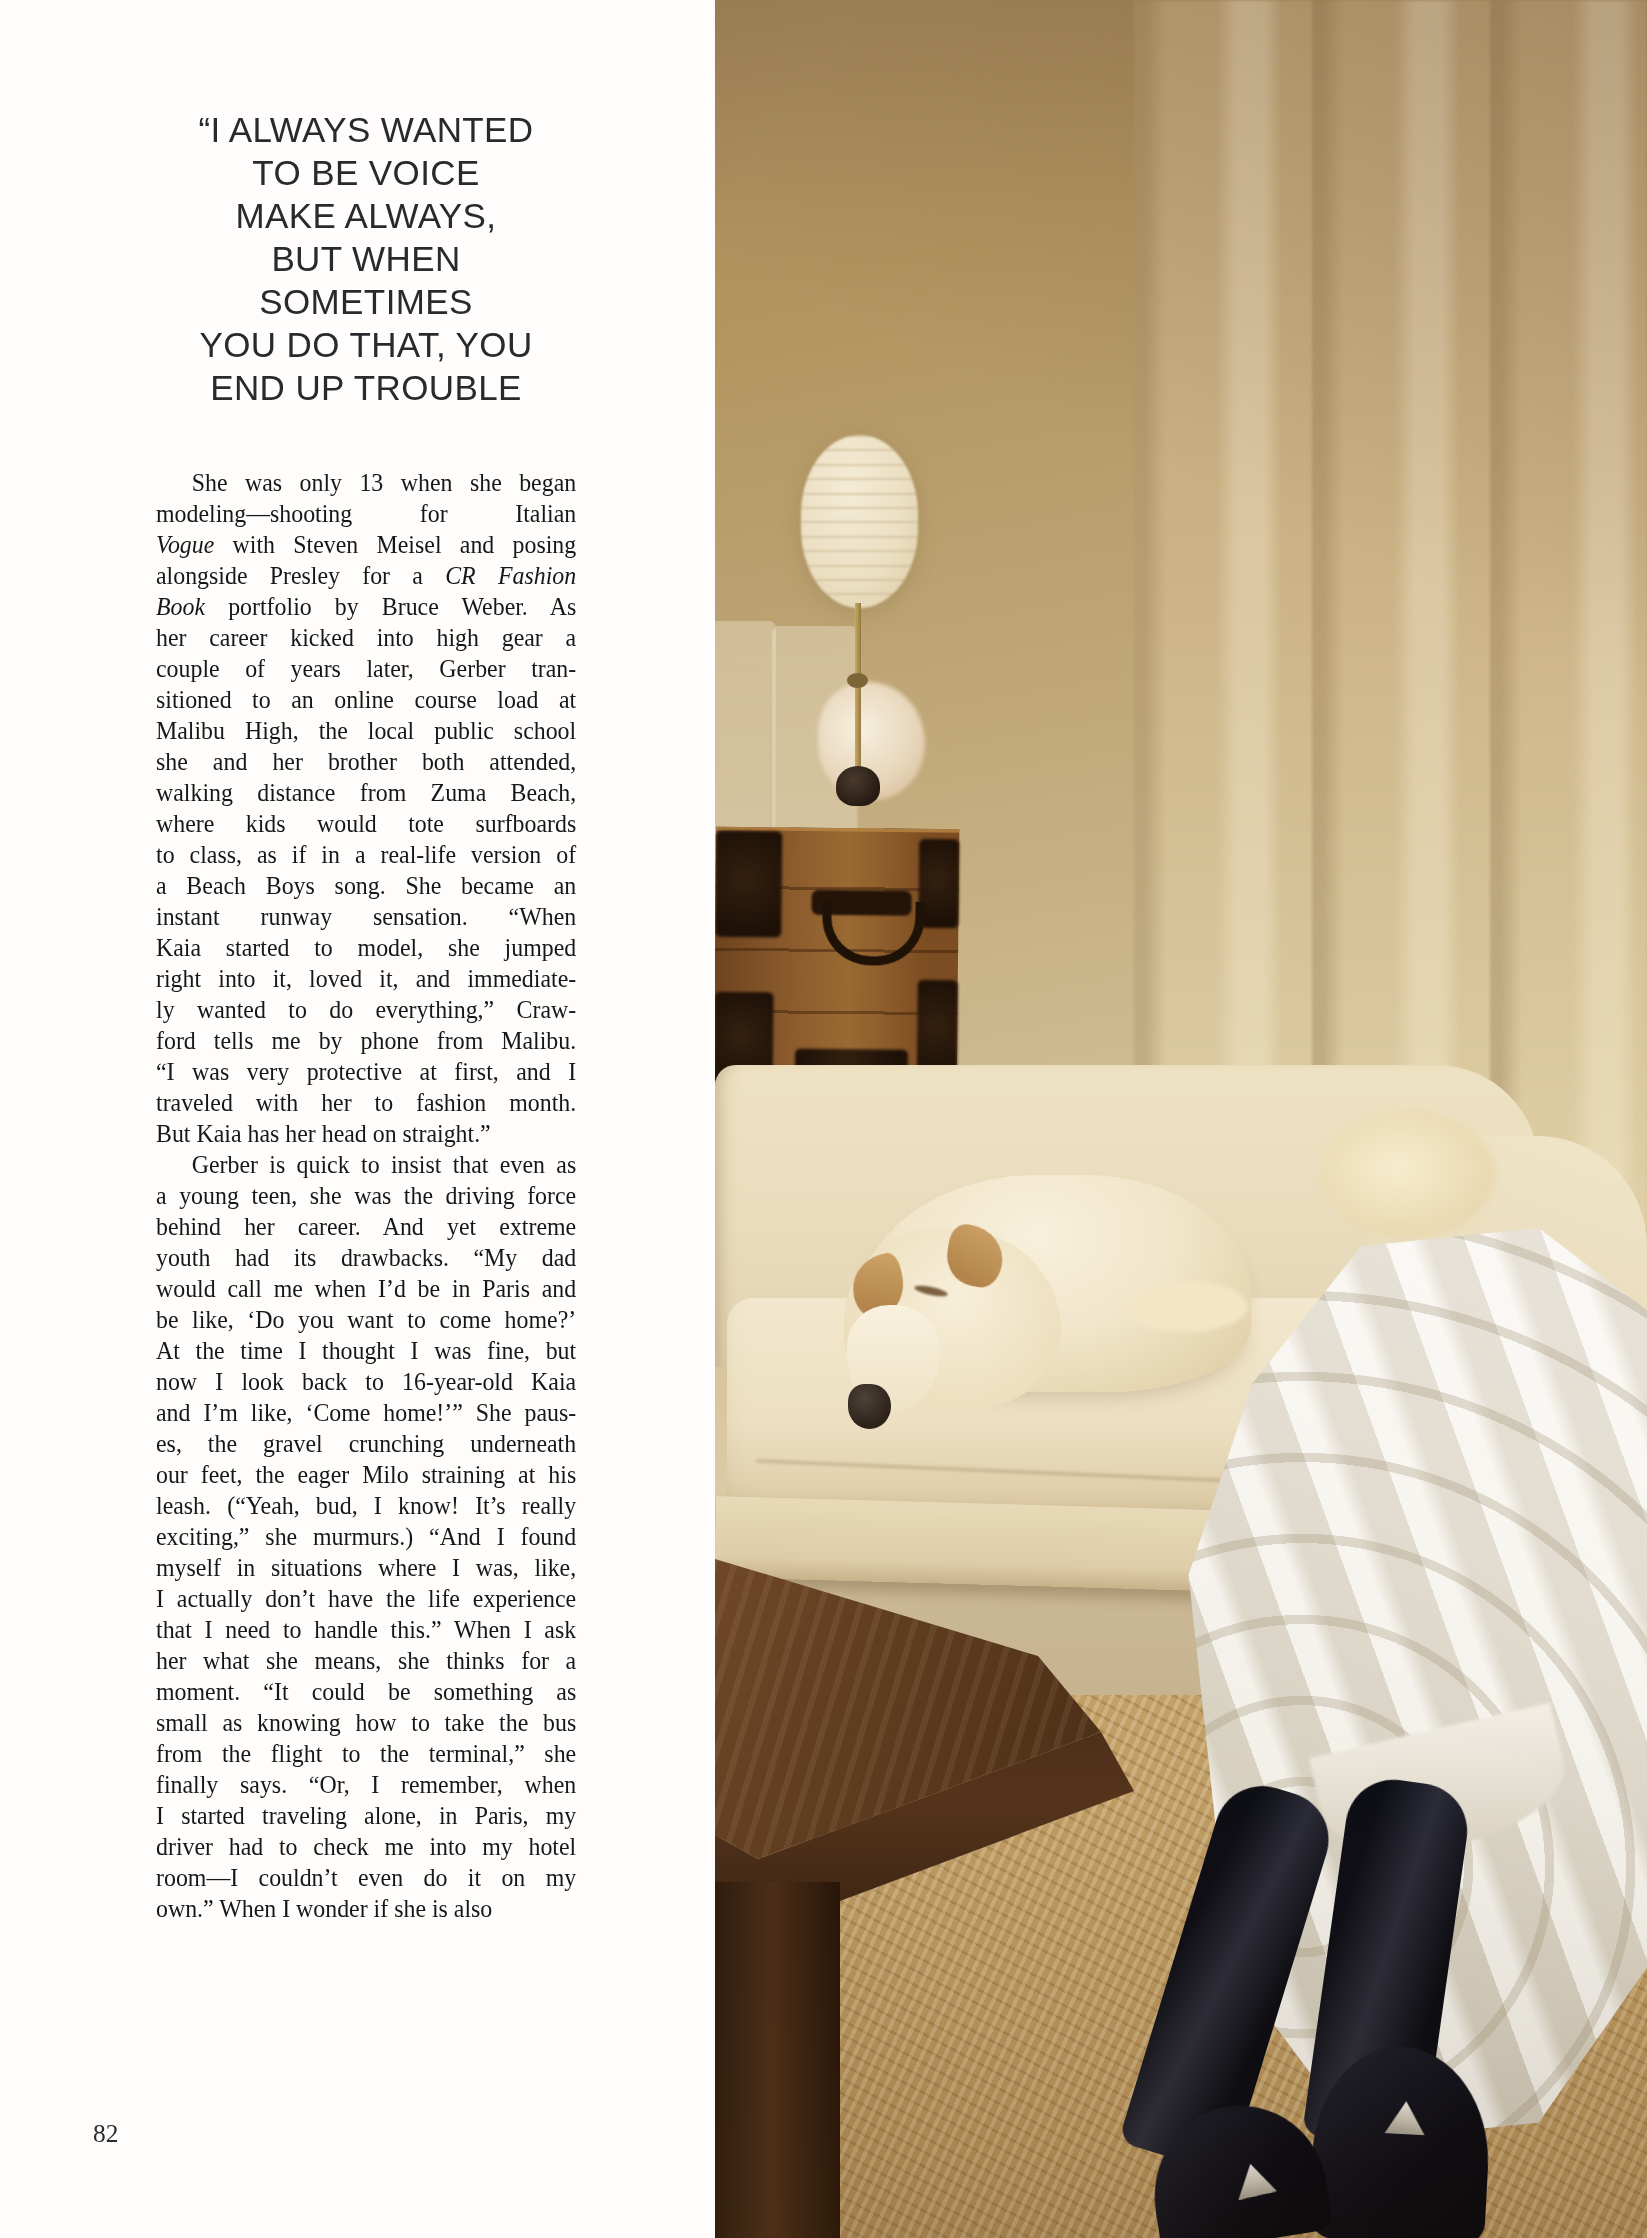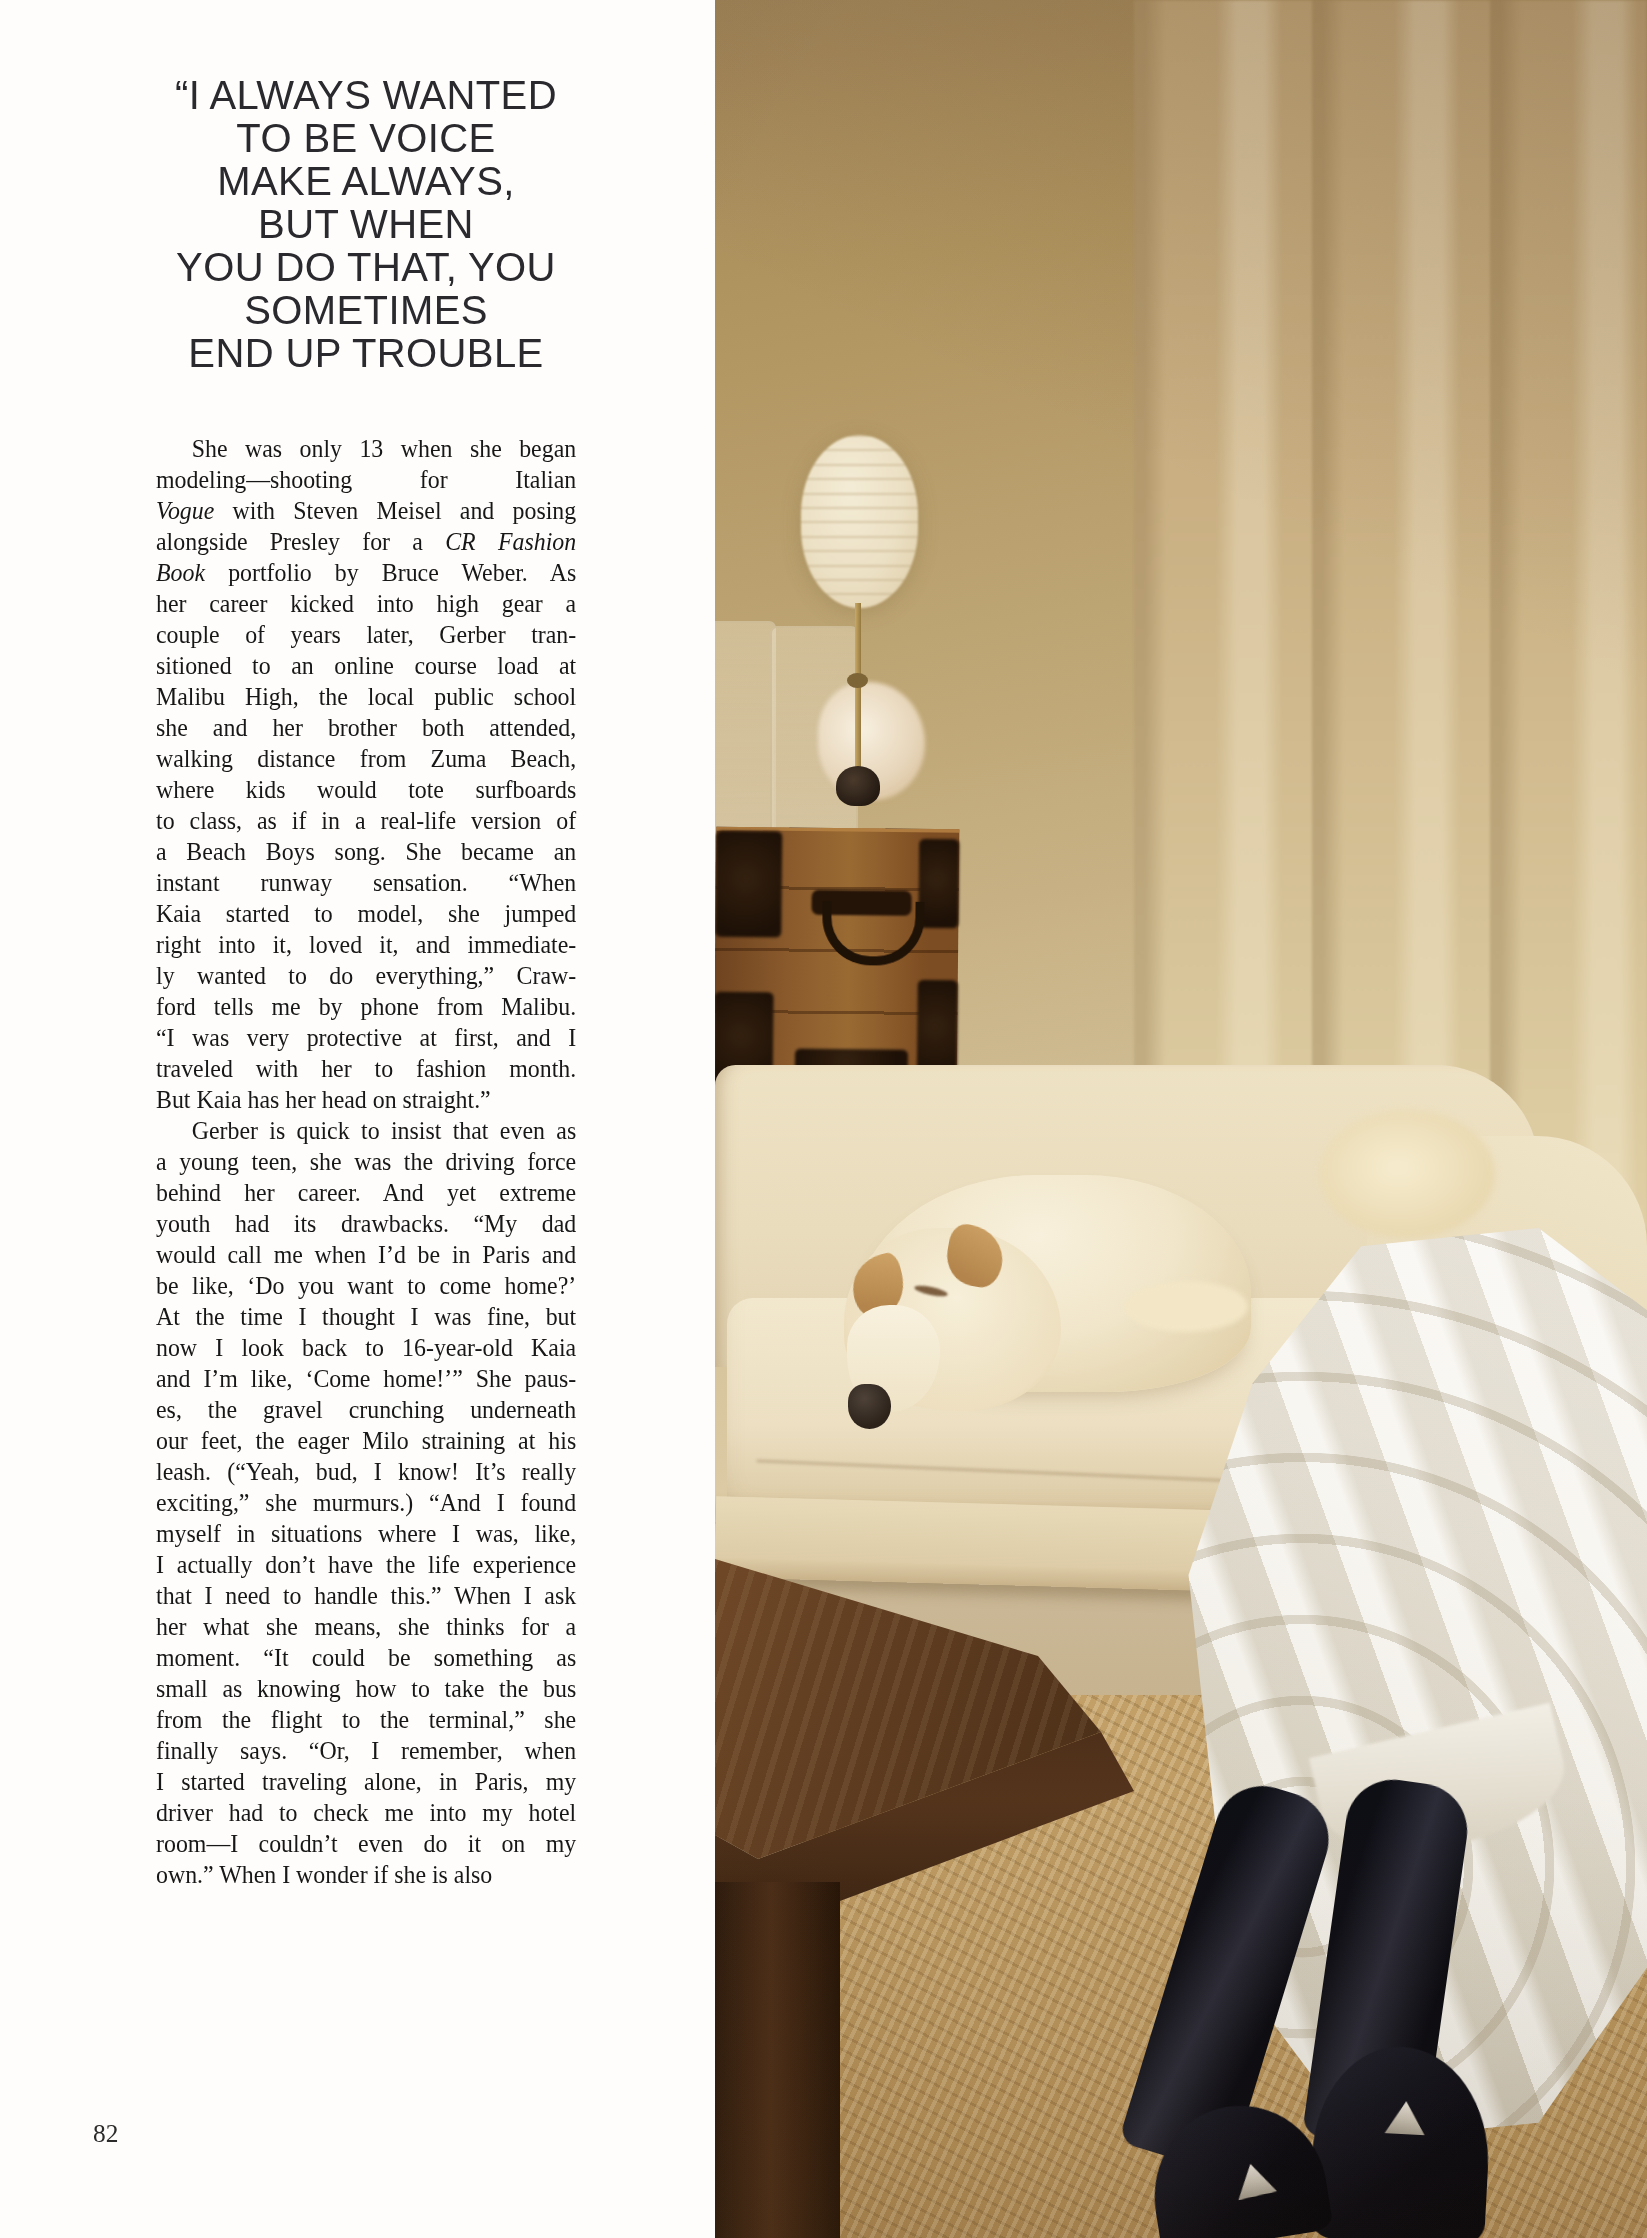--- a/index.html
+++ b/index.html
@@ -1,21 +1,21 @@
 <!DOCTYPE html>
 <html style="font-size:11px"><head>
 <meta charset="utf-8">
 <style>
   html,body{margin:0;padding:0;background:#e8e8e8;}
   .sheet{position:relative;width:1647px;height:2239px;background:#fffdfb;overflow:hidden;
          font-family:"Liberation Serif",serif;color:#1c1c1c;}
   
   .text-col{position:absolute;left:156px;top:0;width:420px;}
-  .pull-quote{margin-top:74px;font-family:"Liberation Sans",sans-serif;font-weight:300;
-              font-size:40px;line-height:43px;letter-spacing:0.4px;text-align:center;color:#2a2a2e;}
+  .pull-quote{margin-top:108px;font-family:"Liberation Sans",sans-serif;font-weight:300;
+              font-size:35px;line-height:43px;letter-spacing:0.4px;text-align:center;color:#2a2a2e;}
   .article-body{margin-top:58px;width:447px;transform:scaleX(.94);transform-origin:0 0;
                 font-size:25.4px;line-height:31px;color:#171717;}
   .bline{text-align:justify;text-align-last:justify;white-space:nowrap;}
   .bline.last{text-align-last:left;}
   .bline.first{text-indent:38px;}
   .bline i{font-style:italic;}
   .folio{position:absolute;left:93px;top:2119px;font-size:25.4px;color:#2b2b2b;}
   
   .photo{position:absolute;left:715px;top:0;width:932px;height:2239px;overflow:hidden;margin:0;}
   .photo *{position:absolute;}
@@ -148,22 +148,22 @@
 <body>
 
 <div class="sheet">
 
   <aside class="text-col">
     <div class="pull-quote" id="pullQuote">
         <div class="pq-line">“I ALWAYS WANTED</div>
         <div class="pq-line">TO BE VOICE</div>
         <div class="pq-line">MAKE ALWAYS,</div>
         <div class="pq-line">BUT WHEN</div>
+        <div class="pq-line">SOMETIMES</div>
         <div class="pq-line">YOU DO THAT, YOU</div>
-        <div class="pq-line">SOMETIMES</div>
         <div class="pq-line">END UP TROUBLE</div>
       </div>
     <div class="article-body" id="articleBody">
         <div class="para">
           <div class="bline first">She was only 13 when she began</div>
           <div class="bline">modeling—shooting for Italian</div>
           <div class="bline"><i>Vogue</i> with Steven Meisel and posing</div>
           <div class="bline">alongside Presley for a <i>CR Fashion</i></div>
           <div class="bline"><i>Book</i> portfolio by Bruce Weber. As</div>
           <div class="bline">her career kicked into high gear a</div>

